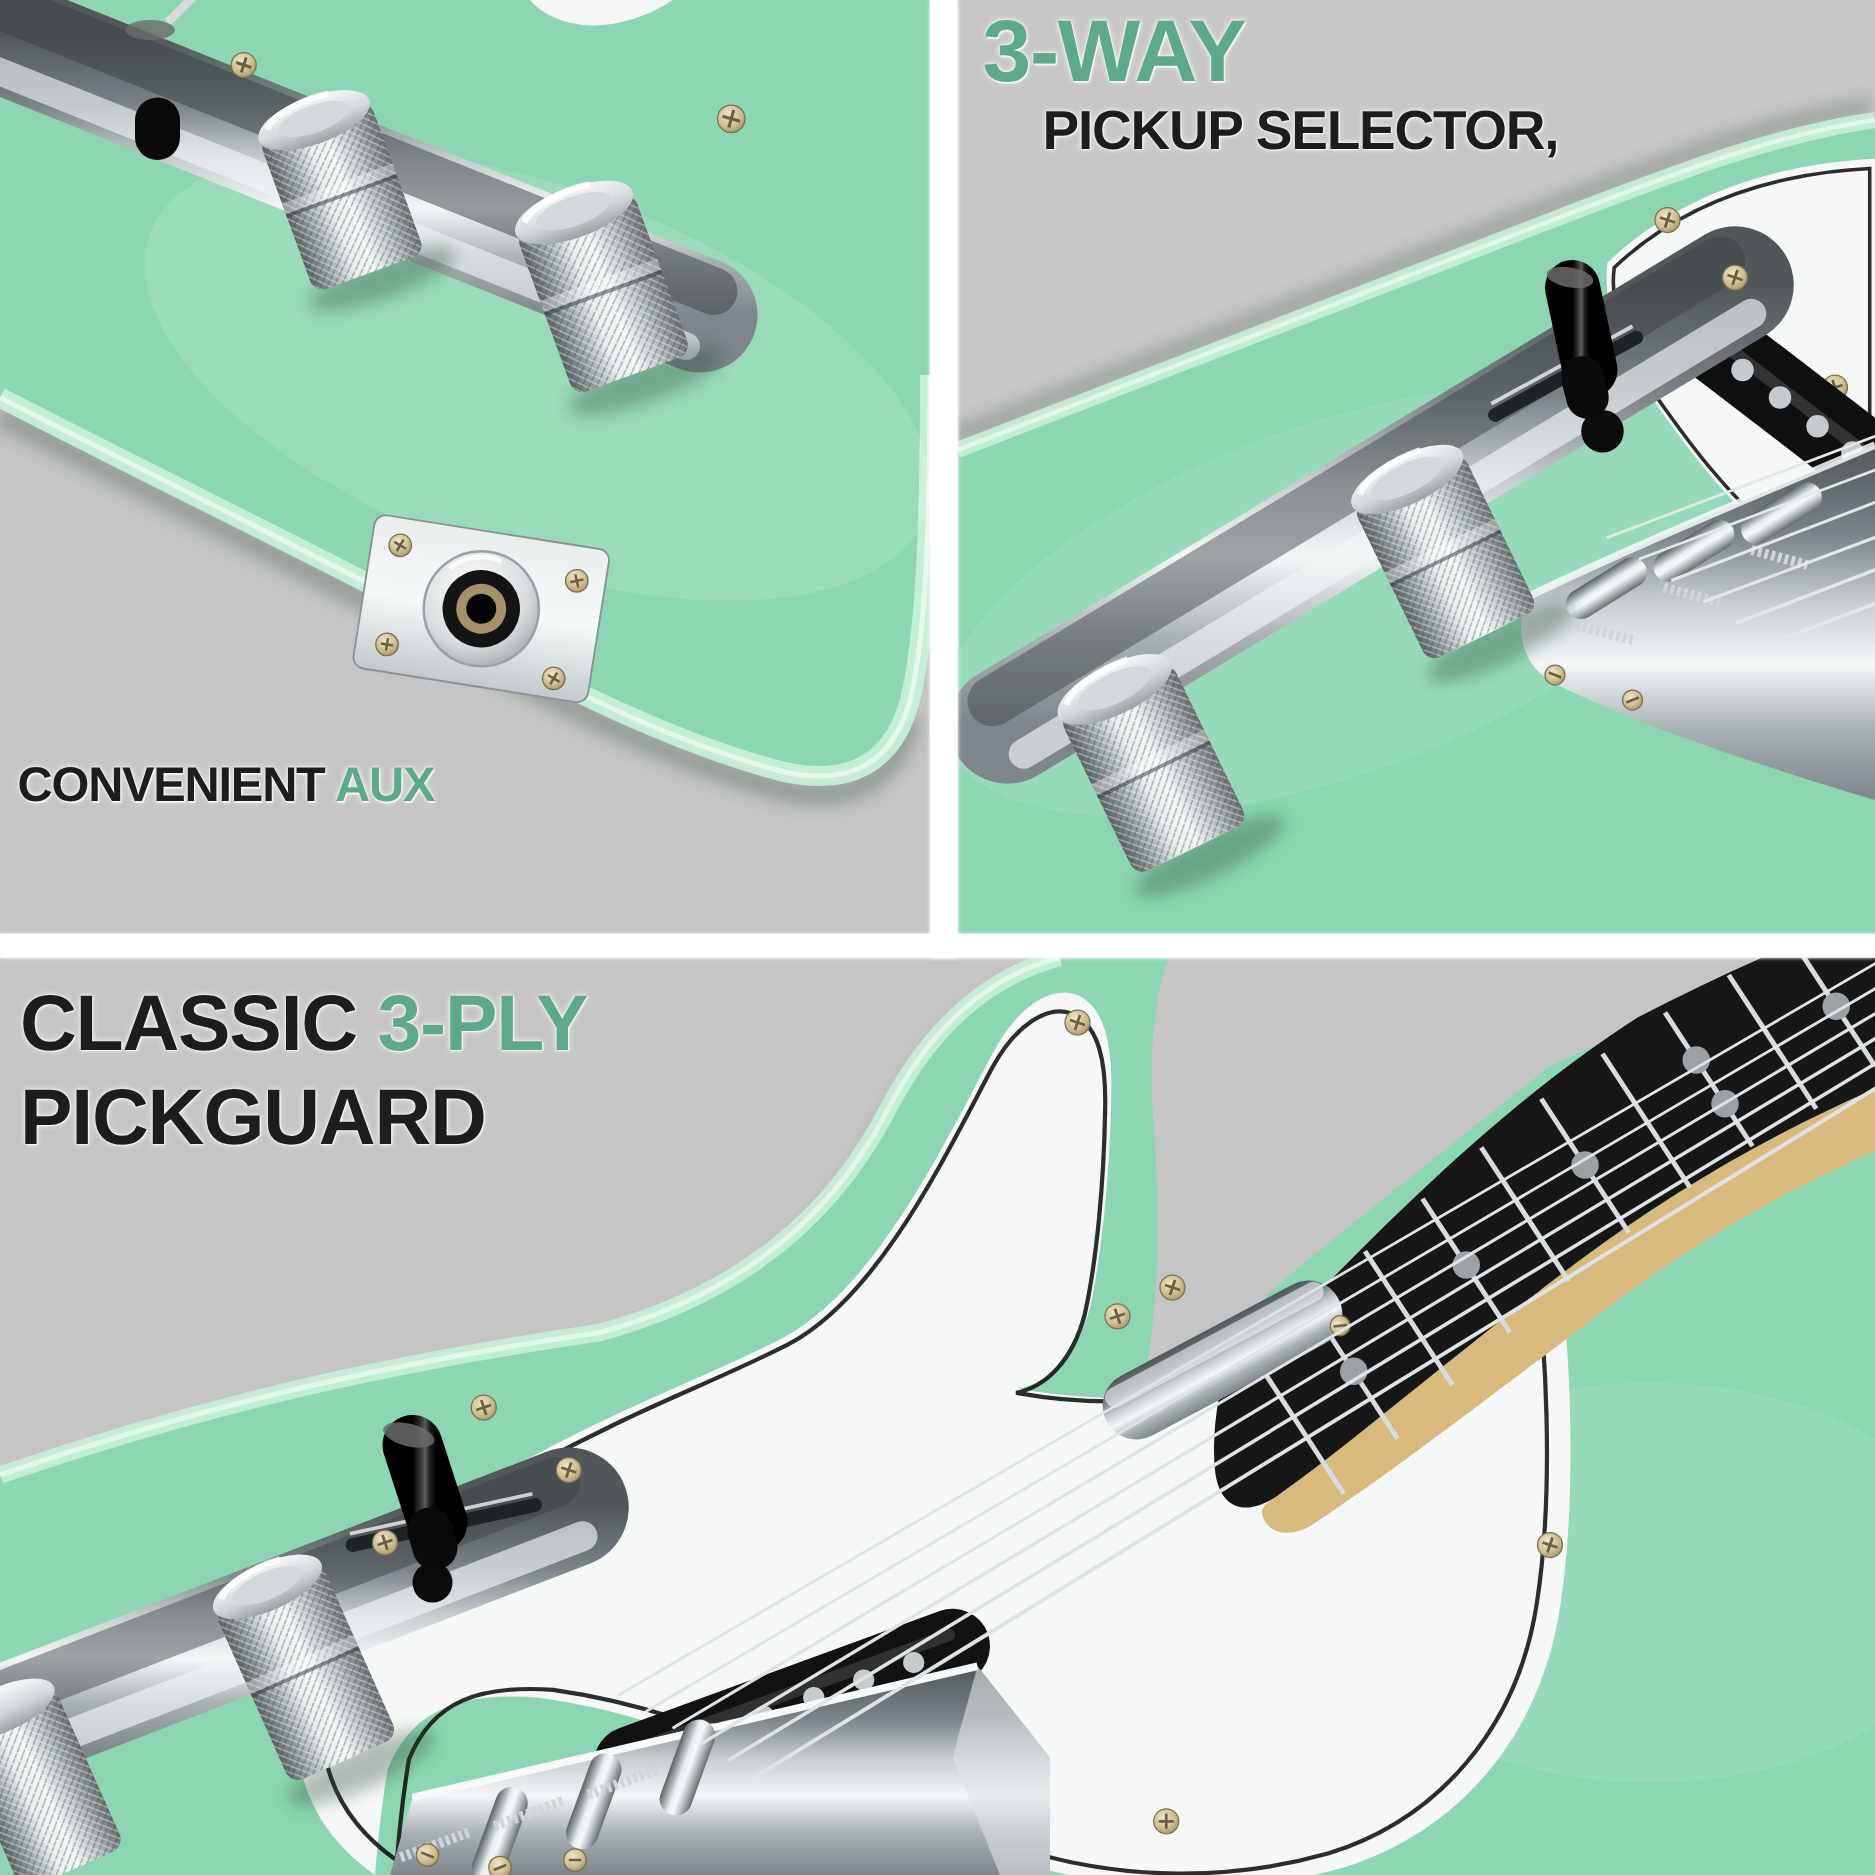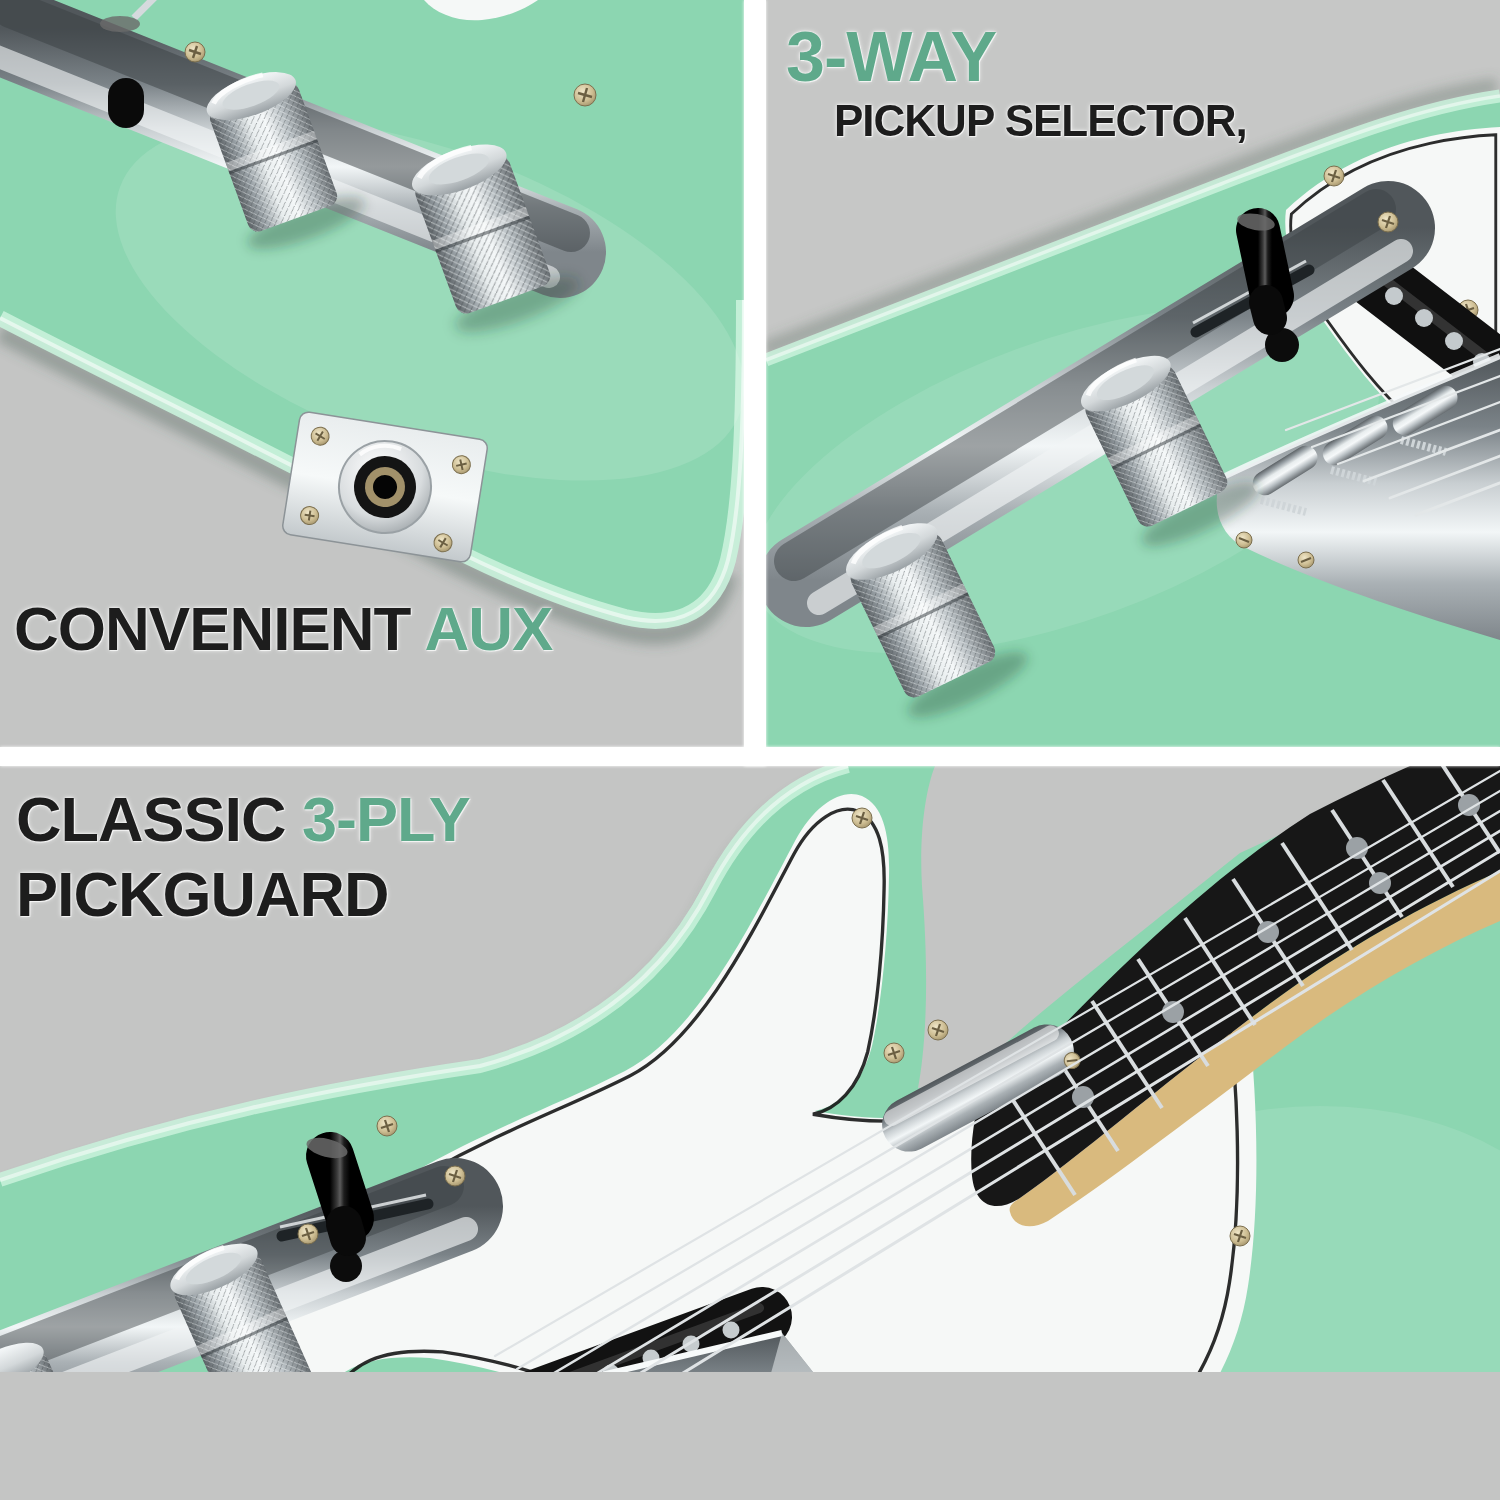--- a/index.html
+++ b/index.html
@@ -5,32 +5,32 @@
   html,body{margin:0;padding:0;background:#e8e8e8;}
   :root{
     --bg-gray:#c4c5c4; --accent-green:#5FA98B; --text-black:#1d1d1d; --divider-white:#ffffff;
   }
   .canvas{position:relative;width:1500px;height:1500px;overflow:hidden;background:var(--bg-gray);
           font-family:"Liberation Sans", sans-serif;}
   .panel{position:absolute;overflow:hidden;}
   .panel svg{position:absolute;left:0;top:0;display:block;}
   .panel-aux{left:0;top:0;width:745px;height:748px;}
   .panel-controls{left:766px;top:0;width:734px;height:748px;}
-  .panel-pickguard{left:0;top:766px;width:1500px;height:606px;}
+  .panel-pickguard{left:0;top:766px;width:1500px;height:734px;}
   .divider{position:absolute;background:var(--divider-white);box-shadow:0 0 3px #fff;}
   .divider-v{left:744px;top:0;width:22px;height:766px;}
   .divider-h{left:0;top:747px;width:1500px;height:19px;}
   .caption{position:absolute;font-weight:bold;color:var(--text-black);
            text-shadow:0 0 2px #fff,0 0 5px rgba(255,255,255,.85),1px 1px 0 rgba(255,255,255,.6);
            letter-spacing:-1px;white-space:nowrap;z-index:5;}
   .caption .green{color:var(--accent-green);}
-  .caption-controls{left:20px;top:18px;}
+  .caption-controls{left:20px;top:2px;}
   .caption-controls .headline{font-size:70px;line-height:78px;color:var(--accent-green);}
   .caption-controls .sub{font-size:44px;line-height:49px;margin-left:48px;}
-  .caption-aux{left:14px;top:598px;font-size:62px;line-height:61px;}
+  .caption-aux{left:14px;top:598px;font-size:39px;line-height:61px;}
   .caption-pickguard{left:16px;top:16px;font-size:63px;line-height:75px;}
 </style>
 </head>
 <body>
 
 <div class="canvas">
 
   <section class="panel panel-aux">
     <svg width="745" height="748" viewBox="0 0 745 748">
       <defs>

